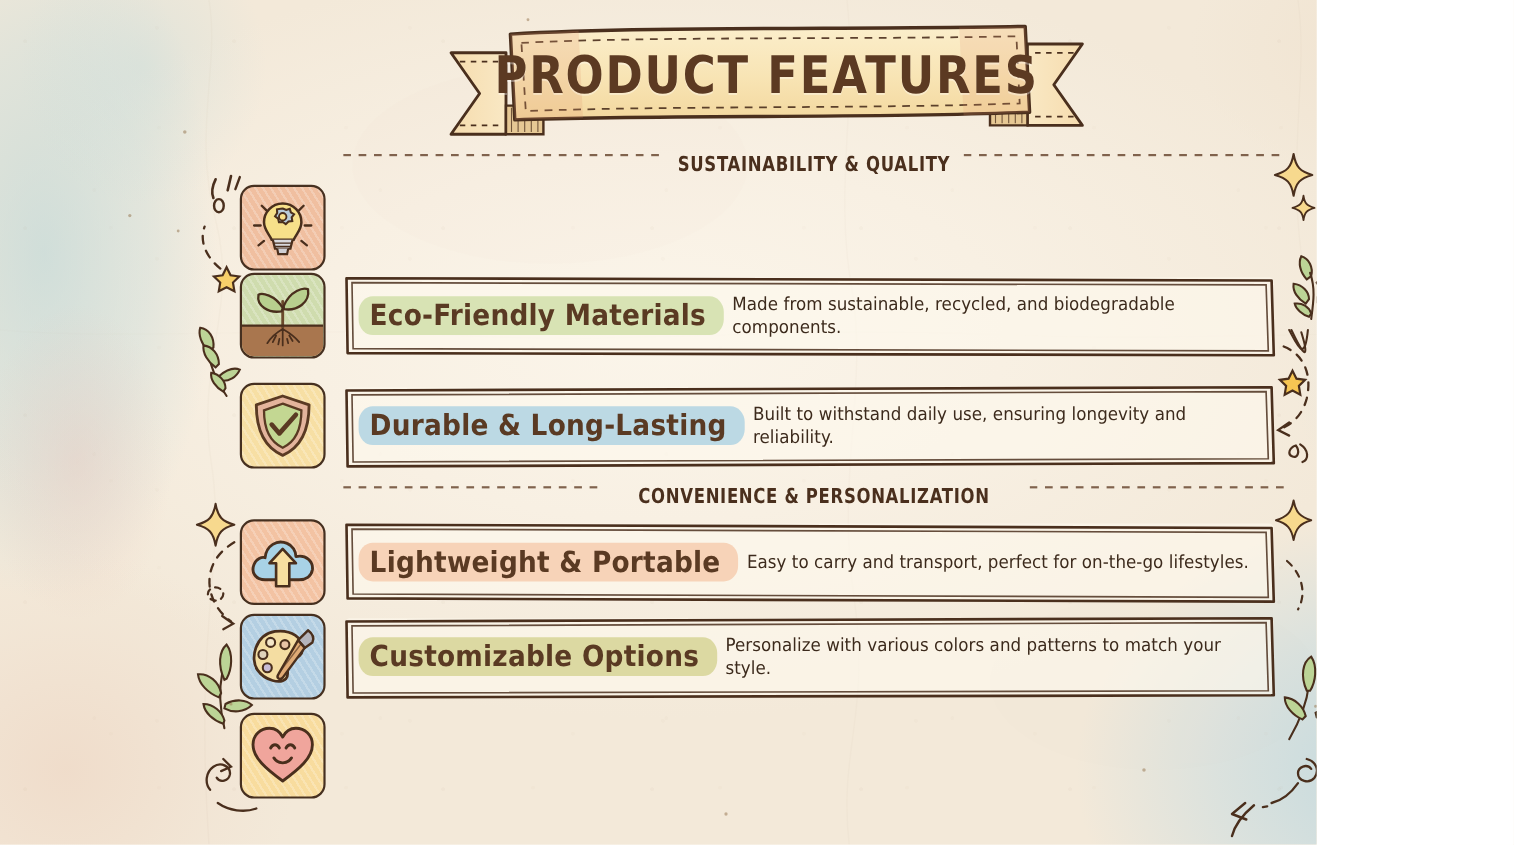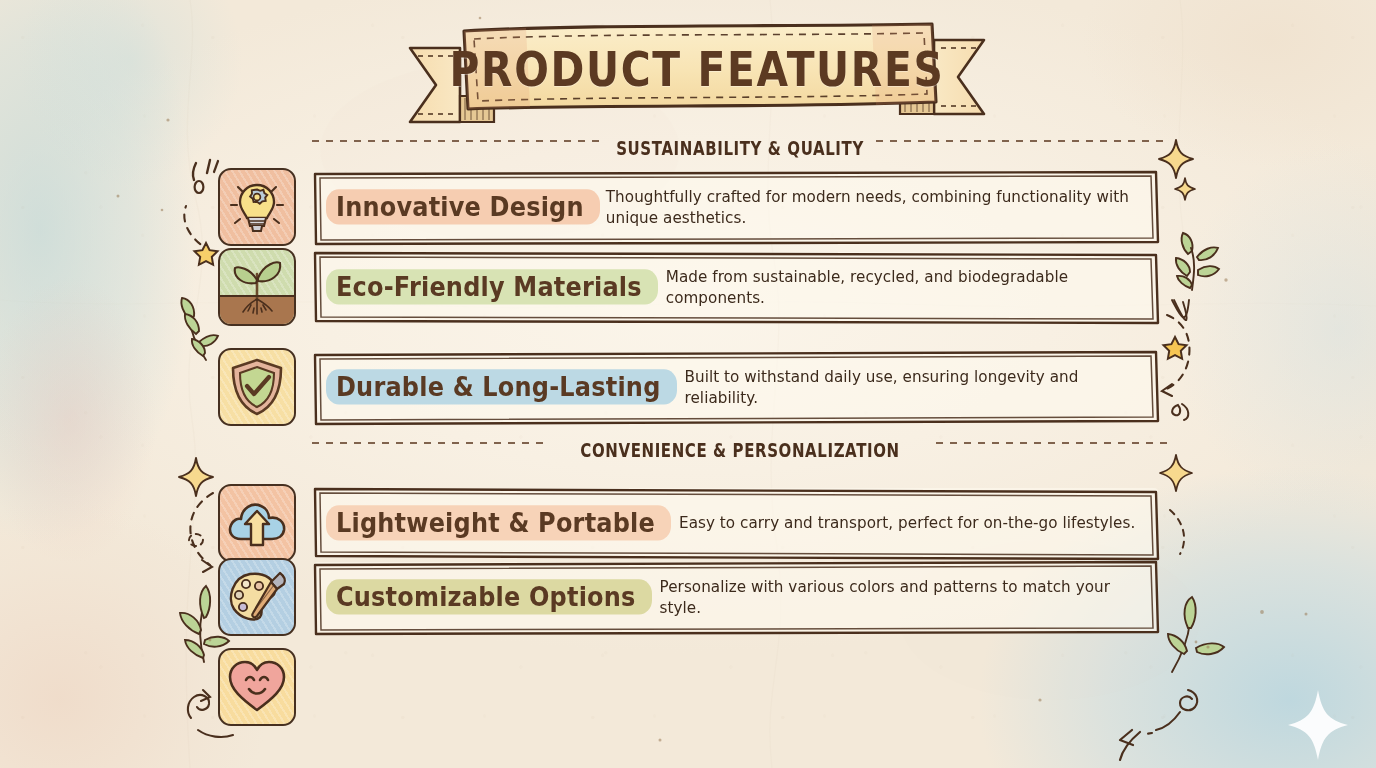--- a/index.html
+++ b/index.html
@@ -2,21 +2,21 @@
 <html><head>
 <meta charset="utf-8">
 <style>
   html, body {
     margin: 0;
     padding: 0;
     background: #ffffff;
   }
   #page {
     position: relative;
-    width: 1376px;
+    width: 1197px;
     height: 768px;
     overflow: hidden;
     font-family: "DejaVu Sans", sans-serif;
     background: #f7efe2;
   }
 
   
   .bg-layer { position: absolute; inset: 0; pointer-events: none; }
 
   .bg-base {
@@ -273,34 +273,20 @@
         <path d="M29 7 C 19 7, 12 15, 12 24 C 12 31, 17 35, 19 40 L 39 40 C 41 35, 46 31, 46 24 C 46 15, 39 7, 29 7 Z" fill="#f7e08a" stroke="#4a2f1d" stroke-width="2.3"></path>
         <path d="M20 40 L 22 48 L 36 48 L 38 40" fill="#d9d9dd" stroke="#4a2f1d" stroke-width="2.1"></path>
         <path d="M21 43 L37 43 M21.6 46 L36.4 46" stroke="#4a2f1d" stroke-width="1.3"></path>
         <path d="M24 48 L 25 53 L 33 53 L 34 48" fill="#cfcfd4" stroke="#4a2f1d" stroke-width="2"></path>
         <g fill="#b9ccd9" stroke="#4a2f1d" stroke-width="1.9">
           <path d="M29 11.5 l3.2 1.3 3.2 -1 1 3.3 2.9 1.8 -2.1 2.7 0.5 3.4 -3.4 0.4 -2.5 2.4 -2.8 -2 -3.4 0.2 -0.8 -3.3 -2.7 -2.1 1.9 -2.9 -0.2 -3.4 3.4 -0.6 z"></path>
         </g>
         <circle cx="29" cy="19" r="3.4" fill="#f7e08a" stroke="#4a2f1d" stroke-width="1.7"></circle>
       </svg>
     </div>
-    <div class="card">
-      <div class="card-bg"></div>
-      <svg class="card-frame" width="852" height="78" viewBox="0 0 852 78" preserveAspectRatio="none">
-        <path d="M5 5 L 846 3 L 848 73 L 6 75 Z" fill="none" stroke="#4a2f1d" stroke-width="2.4" stroke-linejoin="round"></path>
-        <path d="M10 9 L 841 7 L 843 69 L 11 71 Z" fill="none" stroke="#4a2f1d" stroke-width="1.5" opacity=".85"></path>
-      </svg>
-      <div class="card-inner">
-        <div class="feature-title">
-          <span class="hl" style="background:#f6cdb1;"></span>
-          <span>Innovative Design</span>
-        </div>
-        <div class="feature-desc">Thoughtfully crafted for modern needs, combining functionality with unique aesthetics.</div>
-      </div>
-    </div>
   </div>
 
   <div class="feature-row" style="top:248px;">
     <div class="icon-tile" style="background:#cfdcae;">
       <svg width="74" height="74" viewBox="0 0 74 74">
         <rect x="0" y="46" width="74" height="28" fill="#a9764e"></rect>
         <path d="M37 48 L 37 24" stroke="#6b4a2c" stroke-width="2.6" fill="none" stroke-linecap="round"></path>
         <path d="M37 30 C 30 18, 18 16, 15 18 C 13 28, 24 35, 36 33 Z" fill="#b8cf8e" stroke="#4a2f1d" stroke-width="2.1"></path>
         <path d="M38 28 C 44 14, 56 11, 60 13 C 62 25, 50 33, 38 31 Z" fill="#b8cf8e" stroke="#4a2f1d" stroke-width="2.1"></path>
         <g stroke="#4a2f1d" stroke-width="1.6" fill="none" stroke-linecap="round">
@@ -349,21 +335,21 @@
       </div>
     </div>
   </div>
 
   <div class="section-head" style="top:442px;gap:36px;">
     <span class="dash-rule"></span>
     <span class="section-label">CONVENIENCE &amp; PERSONALIZATION</span>
     <span class="dash-rule"></span>
   </div>
 
-  <div class="feature-row" style="top:484px;padding-left:35px;">
+  <div class="feature-row" style="top:472px;padding-left:35px;">
     <div class="icon-tile" style="background:#f3c3a3;">
       <svg width="64" height="56" viewBox="0 0 64 56">
         <path d="M16 44 C 7 44, 3 37, 6 30 C 8 25, 13 23, 16 24 C 17 13, 27 7, 36 11
                  C 41 13, 44 18, 44 23 C 53 21, 60 27, 59 35 C 58 41, 53 44, 47 44 Z" fill="#a8d2e6" stroke="#4a2f1d" stroke-width="2.6" stroke-linejoin="round"></path>
         <path d="M32 16 L 44 29 L 38 29 L 38 50 L 26 50 L 26 29 L 20 29 Z" fill="#f8dfa0" stroke="#4a2f1d" stroke-width="2.4" stroke-linejoin="round"></path>
       </svg>
     </div>
     <div class="card">
       <div class="card-bg"></div>
       <svg class="card-frame" width="852" height="78" viewBox="0 0 852 78" preserveAspectRatio="none">

